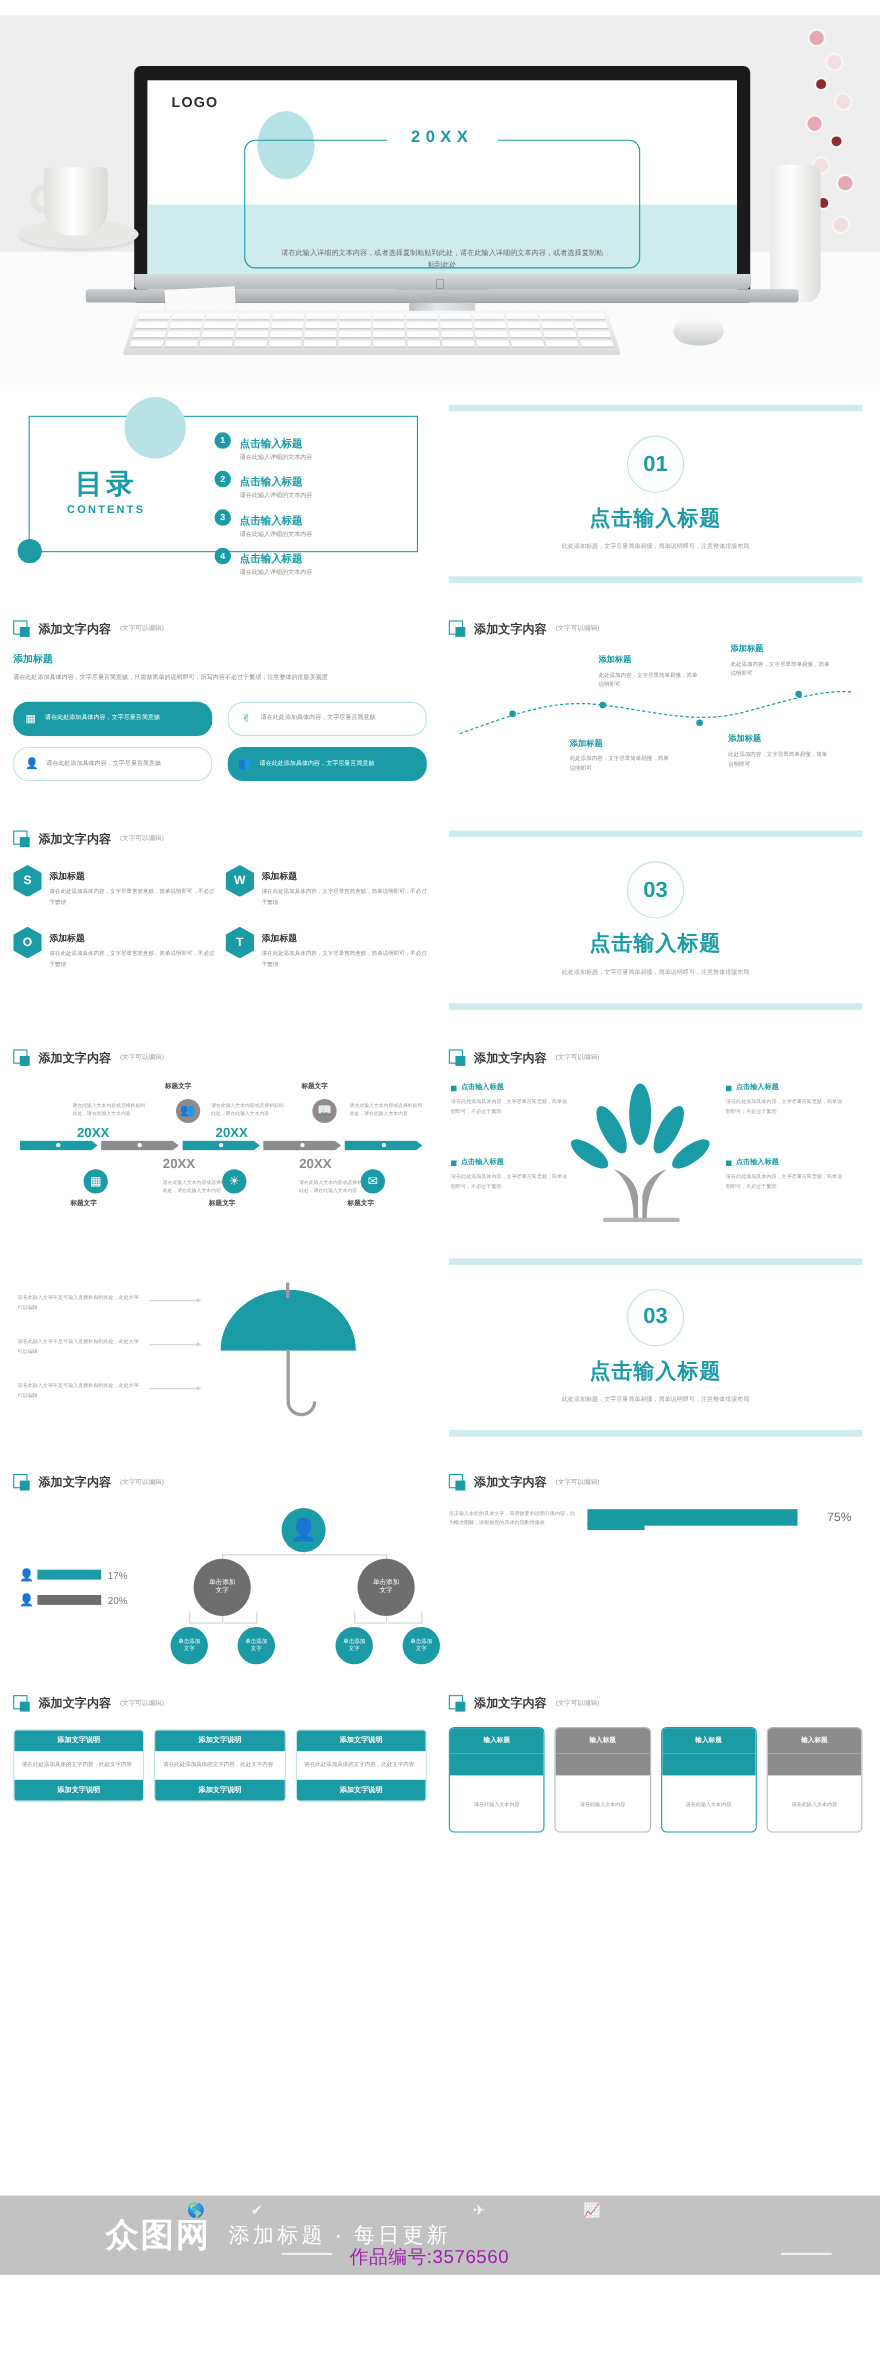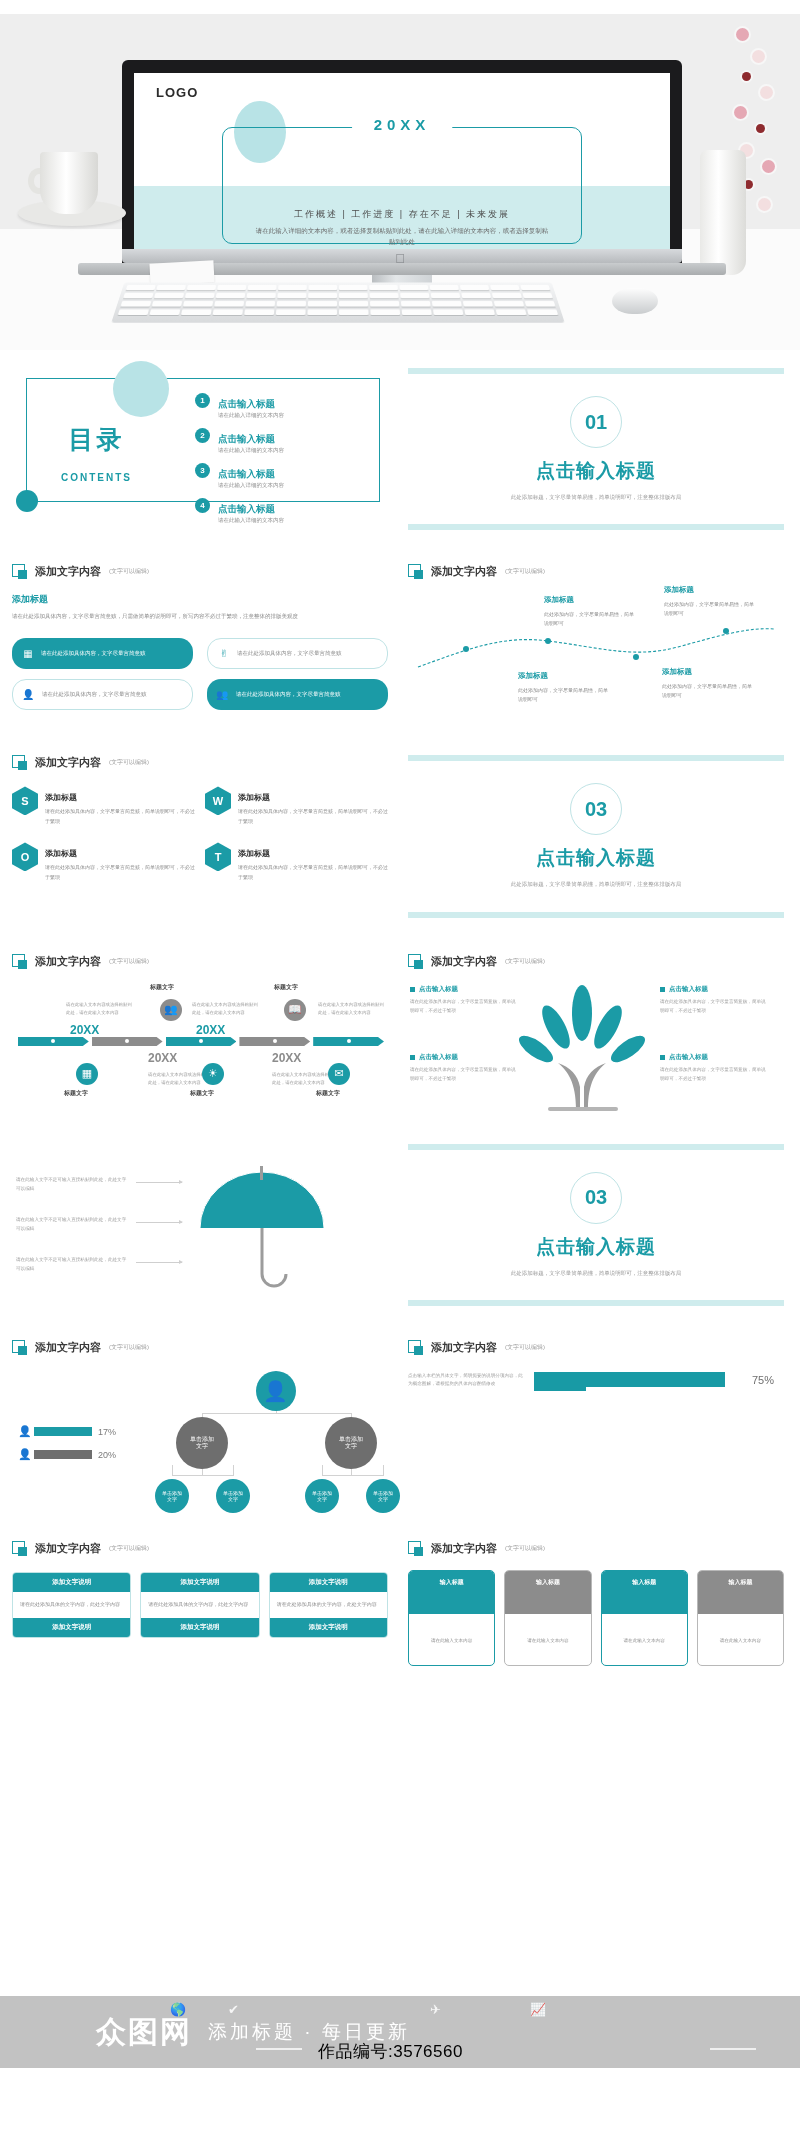--- a/index.html
+++ b/index.html
@@ -82,21 +82,21 @@
   .hdr-icon:after  { content:""; position:absolute; left:6px; top:6px; width:9px; height:9px; background:#1b9ba6; }
   .hdr-title { font-size:11px; color:#3a3a3a; font-weight:600;}
   .hdr-note { font-size:6px; color:#9c9c9c; }
 
   
   .toc-box { position:relative; border:1.5px solid #1b9ba6; height:124px; margin:10px 8px 0 14px; }
   .toc-blob { position:absolute; left:86px; top:-18px; width:56px; height:56px; border-radius:50%; background:#b8e3e6; z-index:2;}
   .toc-dot { position:absolute; left:-11px; bottom:-11px; width:22px; height:22px; border-radius:50%; background:#1b9ba6; z-index:3;}
   .toc-left { position:absolute; left:34px; top:44px; text-align:center;}
   .toc-cn { font-size:25px; color:#1b9ba6; letter-spacing:3px; font-weight:600; }
-  .toc-en { font-size:10px; color:#1b9ba6; letter-spacing:2px; font-weight:700; margin-top:16px;}
+  .toc-en { font-size:10px; color:#1b9ba6; letter-spacing:2px; font-weight:700; margin-top:2px;}
   .toc-list { position:absolute; left:168px; top:14px; right:10px; }
   .toc-item { display:flex; align-items:flex-start; gap:8px; margin-bottom:9px;}
   .toc-badge { width:15px; height:15px; border-radius:50%; background:#1b9ba6; color:#fff; font-size:8px;
       display:flex; align-items:center; justify-content:center; flex:none; font-weight:700;}
   .toc-t { font-size:9.5px; color:#1b9ba6; font-weight:700;}
   .toc-s { font-size:5.5px; color:#8f8f8f; margin-top:1px;}
 
   
   .blk-title { font-size:9px; color:#1b9ba6; font-weight:700; margin:14px 0 5px 0;}
   .blk-body { font-size:5.5px; color:#8a8a8a; line-height:2; }
@@ -187,21 +187,21 @@
   .tcard.c .cap, .tcard.c .band { background:#1b9ba6; }
   .tcard.c { border-color:#1b9ba6;}
   .tcard.g .cap, .tcard.g .band { background:#8c8c8c; }
   .tcard.g { border-color:#b8b8b8;}
 
   
   .wm { position:absolute; left:0; top:1996px; width:800px; height:72px; background:rgba(120,120,120,.45);
         display:flex; align-items:center; z-index:60; pointer-events:none; }
   .wm-logo { font-size:30px; color:#ffffff; font-weight:800; letter-spacing:2px; margin-left:96px; }
   .wm-tag { font-size:19px; color:#ffffff; letter-spacing:3px; margin-left:16px; }
-  .wm-code { position:absolute; left:318px; top:44px; font-size:17px; color:#000000; letter-spacing:.5px; }
+  .wm-code { position:absolute; left:318px; top:44px; font-size:17px; color:#a21caf; letter-spacing:.5px; }
   .wm-dash { position:absolute; left:256px; top:52px; width:46px; height:2px; background:rgba(255,255,255,.75);}
   .wm-dash2 { position:absolute; right:44px; top:52px; width:46px; height:2px; background:rgba(255,255,255,.75);}
   .wm-ico { position:absolute; top:6px; font-size:13px; color:rgba(255,255,255,.85);}
 </style>
 </head>
 <body>
 
 <div class="page">
 
   <div class="hero">
@@ -223,21 +223,20 @@
     <div class="vase"></div>
 
     <div class="imac">
       <div class="imac-bezel"></div>
       <div class="imac-screen">
         <div class="s1-band"></div>
         <div class="s1-logo">LOGO</div>
         <div class="s1-blob"></div>
         <div class="s1-frame"></div>
         <div class="s1-yearpill">20XX</div>
-        <div class="s1-sub">工作概述 | 工作进度 | 存在不足 | 未来发展</div>
         <div class="s1-desc">请在此输入详细的文本内容，或者选择复制粘贴到此处，请在此输入详细的文本内容，或者选择复制粘贴到此处</div>
         <div class="s1-reporter">
           <span class="ic">👤</span>
           <span class="tx">汇报人：众图网</span>
         </div>
       </div>
       <div class="imac-stand-neck"></div>
     </div>
     <div class="imac-chin"></div>
     <div class="apple-logo"></div>

